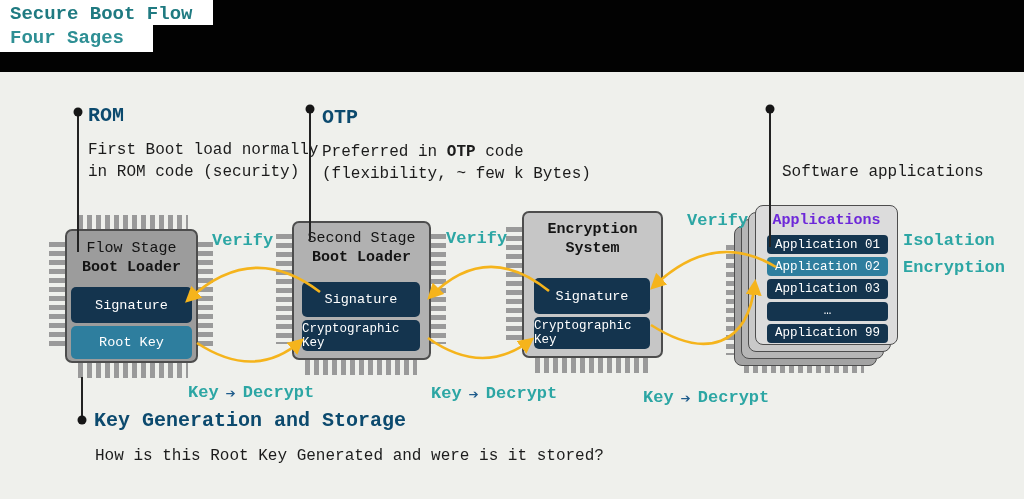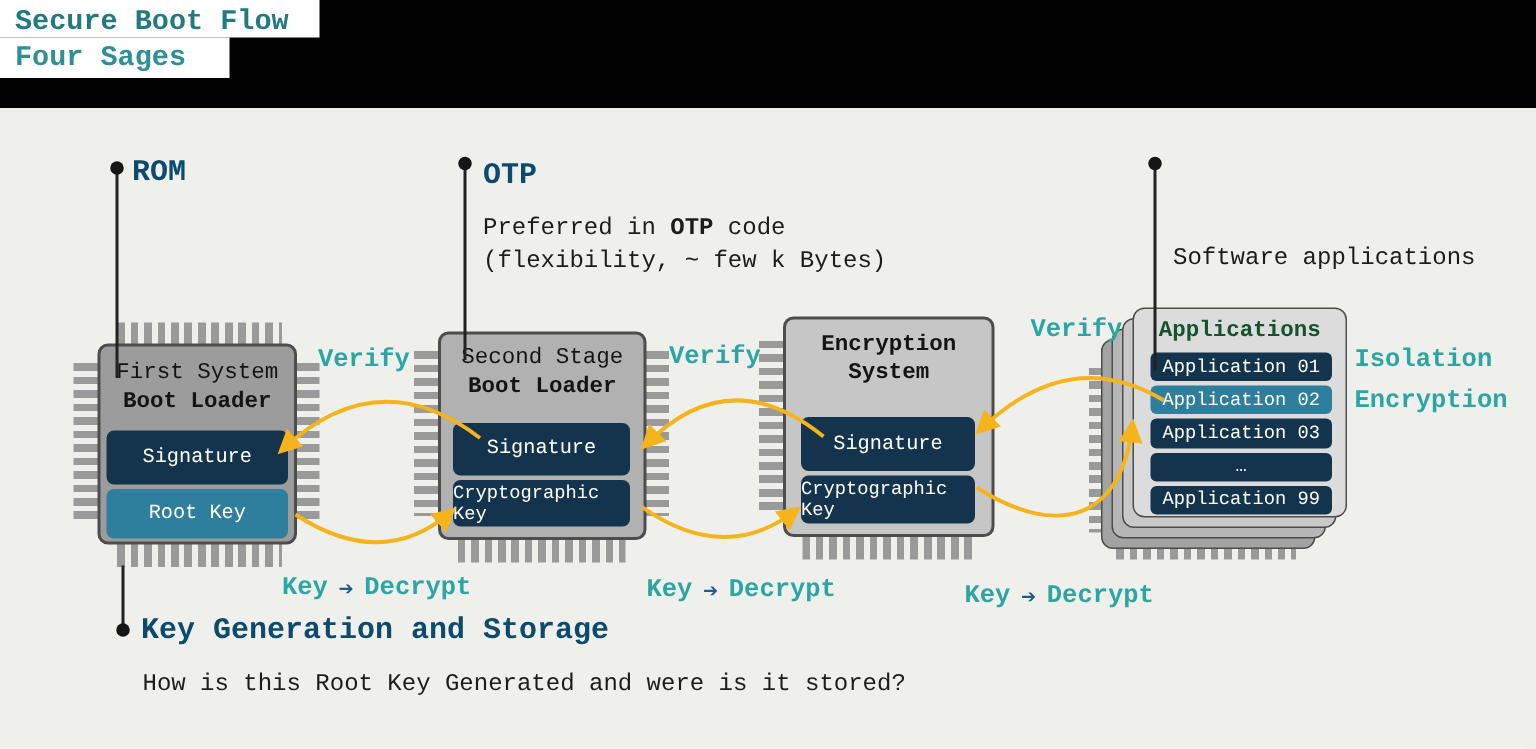--- a/index.html
+++ b/index.html
@@ -25,21 +25,21 @@
   .pins-v{position:absolute;background:repeating-linear-gradient(180deg,#9a9a9a 0 5px,rgba(0,0,0,0) 5px 9px);}
   .chip-title{position:absolute;text-align:center;color:#141414;font-size:15px;line-height:19px;}
   .chip-title .bold{font-weight:bold;}
   .chip-title.allbold{font-weight:bold;}
   .kbox{position:absolute;border-radius:5px;color:#fff;display:flex;align-items:center;justify-content:center;
         font-size:13.5px;box-sizing:border-box;}
   .navy{background:#14344e;} .tealbox{background:#2e7e9e;}
   
   .apps-col{position:absolute;display:flex;flex-direction:column;gap:3px;}
   .app-row{flex:1;border-radius:4px;color:#fff;font-size:12.5px;display:flex;align-items:center;justify-content:center;}
-  .apps-title{position:absolute;text-align:center;font-weight:bold;font-size:15px;color:#14532d;}
+  .apps-title{position:absolute;text-align:center;font-weight:bold;font-size:15px;color:#6d28d9;}
   
   .verify{position:absolute;font-size:17px;font-weight:bold;color:#2ca6a4;white-space:nowrap;}
   .kd{position:absolute;font-size:17px;font-weight:bold;color:#2ca6a4;white-space:nowrap;display:flex;gap:7px;}
   .kd .kd-arrow{color:#1f5c8c;}
   .sidelabel{position:absolute;font-size:17px;font-weight:bold;color:#2ca6a4;white-space:nowrap;}
   
   .overlay{position:absolute;left:0;top:0;pointer-events:none;}
 </style>
 </head>
 <body>
@@ -47,20 +47,24 @@
 <div class="stage">
 
   <div class="topbar">
     <div class="tbox tbox1"></div>
     <div class="tbox tbox2"></div>
     <div class="slide-title">Secure Boot Flow</div>
     <div class="slide-subtitle">Four Sages</div>
   </div>
 
   <div class="co-title" style="left:88px;top:104px;">ROM</div>
+  <div class="co-desc" style="left:88px;top:139px;">
+    <span>First Boot load normally</span><br>
+    <span>in ROM code (security)</span>
+  </div>
 
   <div class="co-title" style="left:322px;top:106px;">OTP</div>
   <div class="co-desc" style="left:322px;top:141px;">
     <span>Preferred in </span><span style="font-weight:bold;">OTP</span><span> code</span><br>
     <span>(flexibility, ~ few k Bytes)</span>
   </div>
 
   <div class="co-desc" style="left:782px;top:139px;">
     <br>
     <span>Software applications</span>
@@ -68,21 +72,21 @@
 
   <div class="co-title" style="left:94px;top:409px;">Key Generation and Storage</div>
   <div class="co-desc" style="left:95px;top:445px;">How is this Root Key Generated and were is it stored?</div>
 
   <div class="pins-h" style="left:78px;top:215px;width:110px;height:16px;"></div>
   <div class="pins-h" style="left:78px;top:361px;width:110px;height:17px;"></div>
   <div class="pins-v" style="left:49px;top:242px;width:17px;height:108px;"></div>
   <div class="pins-v" style="left:196px;top:242px;width:17px;height:108px;"></div>
   <div class="chip-body c1" style="left:65px;top:229px;width:133px;height:134px;"></div>
   <div class="chip-title" style="left:65px;top:239px;width:133px;">
-    <span>First System</span><br>
+    <span>Flow Stage</span><br>
     <span class="bold">Boot Loader</span>
   </div>
   <div class="kbox navy" style="left:71px;top:287px;width:121px;height:36px;">Signature</div>
   <div class="kbox tealbox" style="left:71px;top:326px;width:121px;height:33px;">Root Key</div>
 
   <div class="pins-v" style="left:276px;top:234px;width:17px;height:110px;"></div>
   <div class="pins-v" style="left:429px;top:234px;width:17px;height:110px;"></div>
   <div class="pins-h" style="left:305px;top:358px;width:112px;height:17px;"></div>
   <div class="chip-body c2" style="left:292px;top:221px;width:139px;height:139px;"></div>
   <div class="chip-title" style="left:292px;top:229px;width:139px;">

